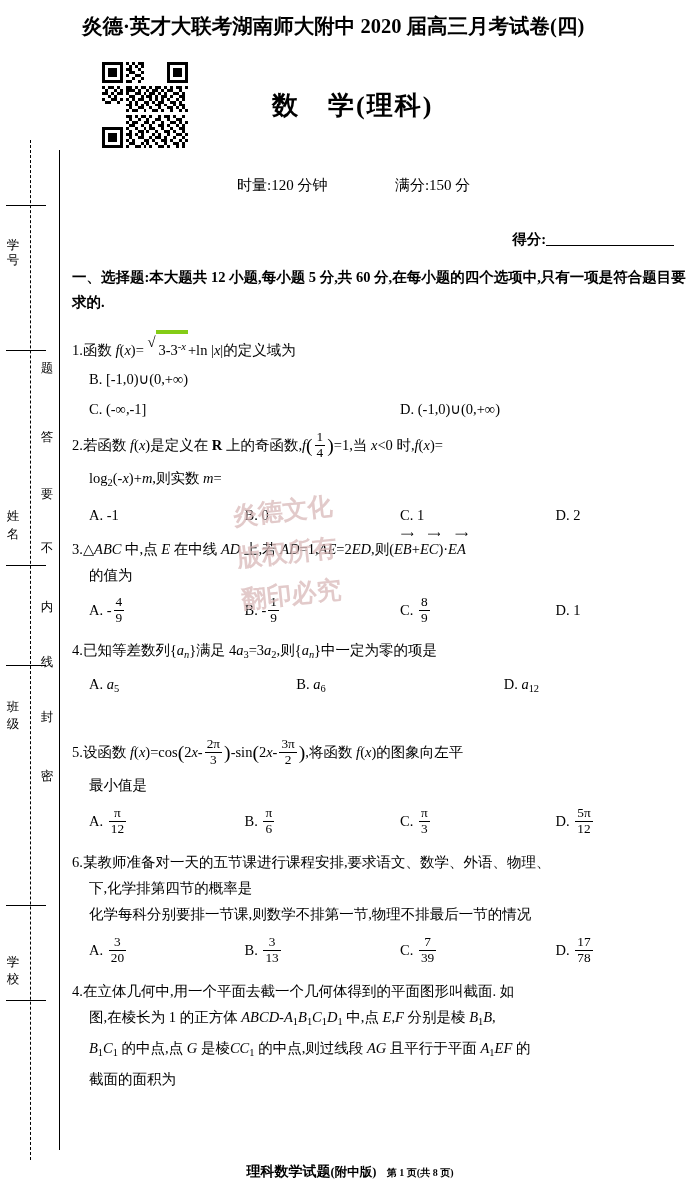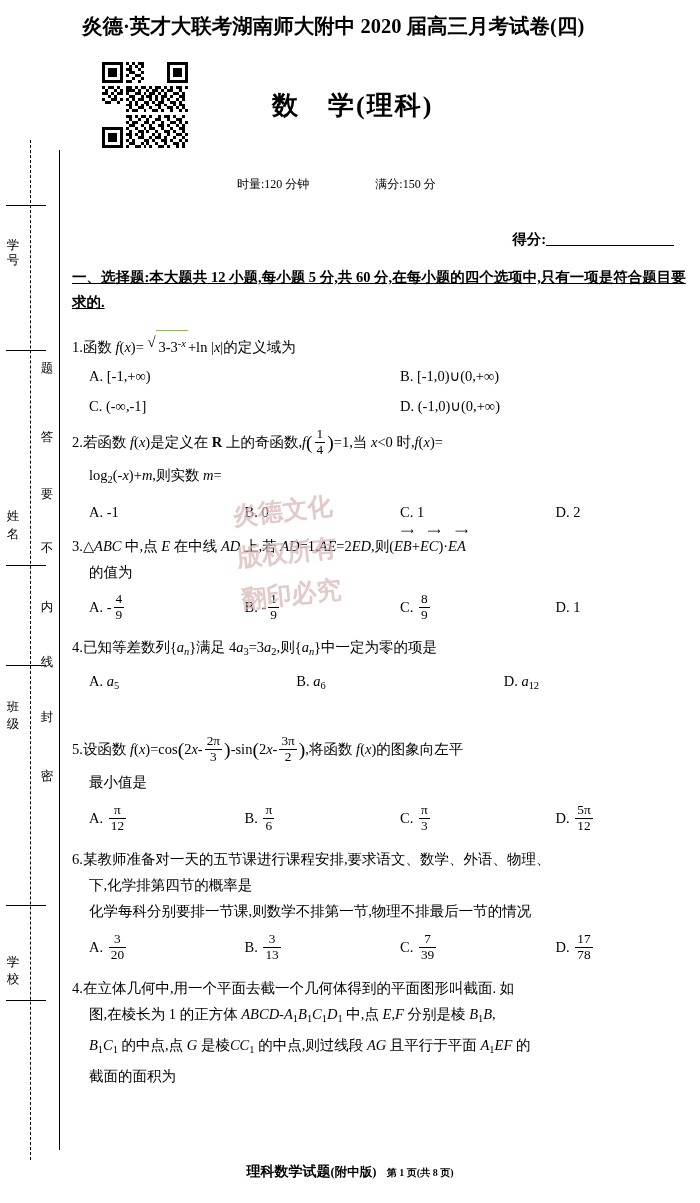--- a/index.html
+++ b/index.html
@@ -13,43 +13,43 @@
   .vtext{position:absolute;writing-mode:vertical-rl;text-orientation:upright;font-size:12.5px;letter-spacing:2px;
          font-family:"Liberation Serif",serif;white-space:nowrap;}
   .seg{position:absolute;left:6px;width:40px;height:1px;background:#000;}
 
   .content{position:absolute;left:62px;top:0;width:638px;height:1203px;}
 
   .title{position:absolute;left:20px;top:12px;width:610px;font-size:20.5px;font-weight:bold;letter-spacing:0px;
          font-family:"Liberation Serif",serif;white-space:nowrap;}
   .qr{position:absolute;left:40px;top:62px;width:86px;height:86px;}
   .subject{position:absolute;left:210px;top:88px;font-size:26px;font-weight:bold;letter-spacing:2px;}
-  .meta{position:absolute;left:175px;top:176px;font-size:12px;}
+  .meta{position:absolute;left:175px;top:176px;font-size:15px;}
   .meta .gap{display:inline-block;width:60px;}
   .score{position:absolute;right:26px;top:230px;font-size:14.5px;font-weight:bold;}
   .score .line{display:inline-block;width:128px;border-bottom:1px solid #000;height:14px;vertical-align:-2px;}
 
   .sec{position:absolute;left:10px;top:265px;width:620px;font-size:14.5px;line-height:25px;}
-  .sec b{font-weight:bold;text-decoration:underline;}
+  .sec b{font-weight:bold;}
 
   .qlist{position:absolute;left:10px;top:330px;width:622px;font-size:14.5px;}
   .q{margin-bottom:7px;line-height:26px;}
   .qbody{padding-left:0;}
   .opts{display:flex;width:100%;margin-top:2px;line-height:28px;}
   .opts>div{flex:1;}
   .opts.two>div{flex:0 0 50%;}
   .indent{padding-left:17px;}
 
   
   .frac{display:inline-block;vertical-align:-0.52em;text-align:center;font-size:0.92em;line-height:1.12;margin:0 2px;}
   .frac .n{display:block;padding:0 2px;}
   .frac .d{display:block;border-top:1px solid #000;padding:0 2px;}
   .sqrt{display:inline-block;position:relative;padding-left:9px;}
   .sqrt:before{content:"√";position:absolute;left:0;top:-1px;font-size:1.02em;}
-  .sqrt .bar{border-top:1px solid #84cc16;padding:0 2px;display:inline-block;}
+  .sqrt .bar{border-top:4px solid #84cc16;padding:0 2px;display:inline-block;}
   .vecarrow{display:inline-block;position:relative;}
   .vecarrow .ar{position:absolute;left:0;right:-1px;top:-6px;font-size:9px;line-height:9px;text-align:right;letter-spacing:-1px;}
   .it{font-style:italic;}
   .sub{font-size:0.72em;vertical-align:-0.28em;}
   .sup{font-size:0.72em;vertical-align:0.45em;}
   .big{font-size:1.35em;vertical-align:-0.12em;}
 
   .footer{position:absolute;left:0;top:1163px;width:700px;text-align:center;font-size:14px;font-weight:bold;}
   .footer .small{font-size:12.5px;font-weight:bold;}
   .footer .pg{font-weight:bold;font-size:10px;}
@@ -314,21 +314,20 @@
     </div>
 
     <div class="qlist">
 
       <div class="q">
         <div class="qbody">
           1.函数 <span class="it">f</span>(<span class="it">x</span>)=
           <span class="sqrt"><span class="bar">3-3<span class="sup">-<span class="it">x</span></span></span></span>+ln |<span class="it">x</span>|的定义域为
         </div>
         <div class="opts two indent">
-          <div>A. [-1,+∞)</div>
           <div>B. [-1,0)∪(0,+∞)</div>
         </div>
         <div class="opts two indent">
           <div>C. (-∞,-1]</div>
           <div>D. (-1,0)∪(0,+∞)</div>
         </div>
       </div>
 
       <div class="q">
         <div class="qbody">

